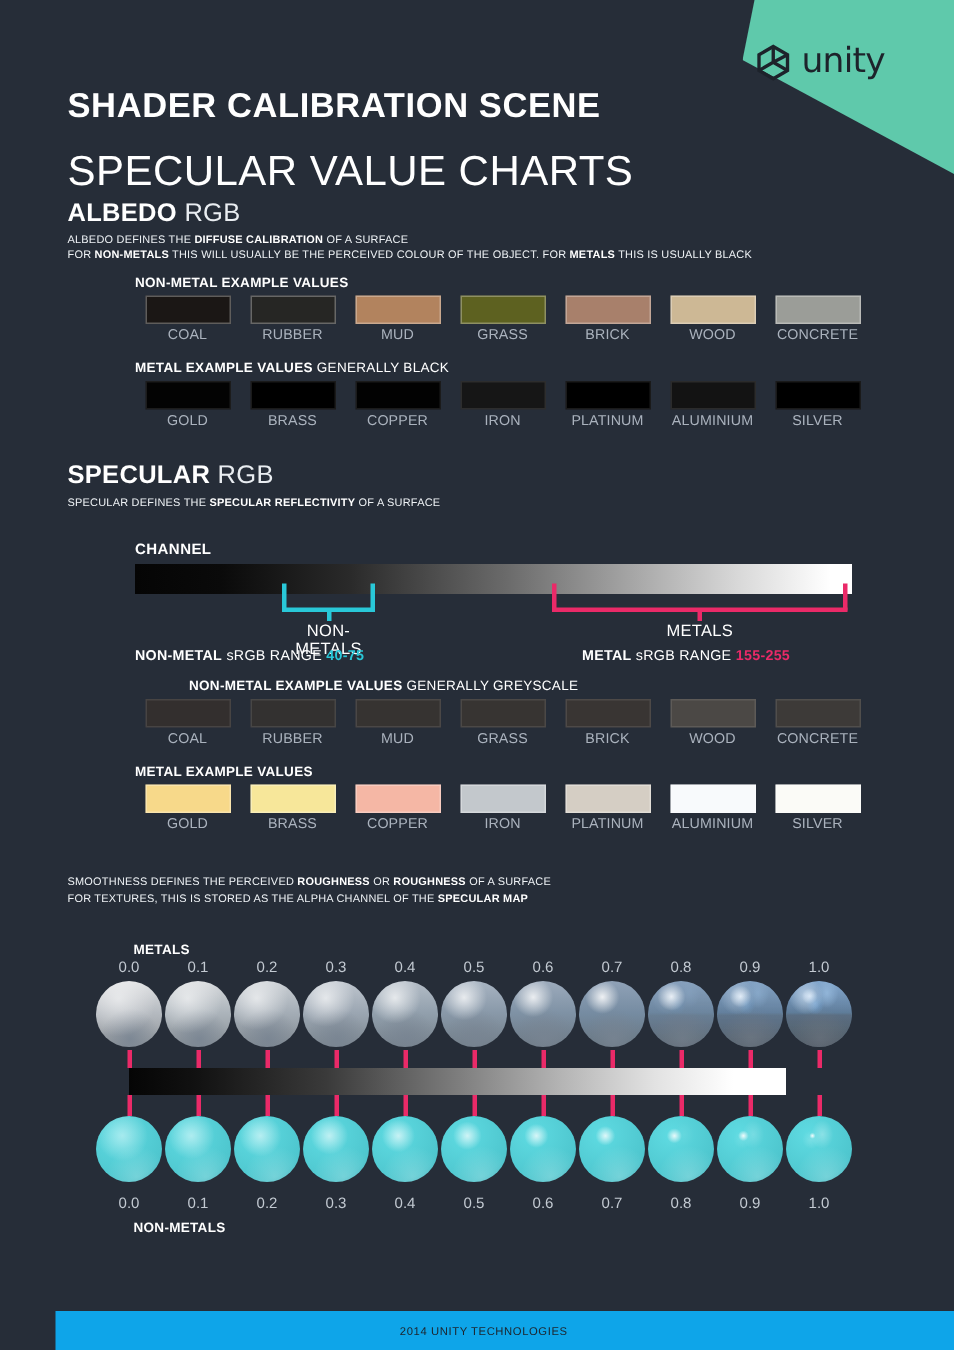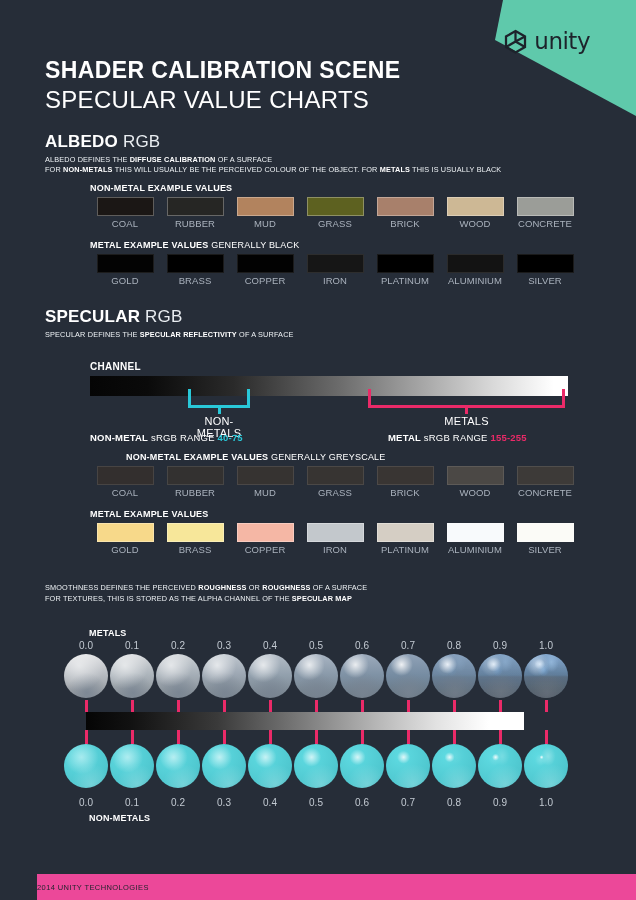--- a/index.html
+++ b/index.html
@@ -29,21 +29,21 @@
     line-height:1;
   }
 
   
   .title-block{ position:absolute; left:45px; top:57px; }
   .title-1{
     font-size:23px; font-weight:bold; letter-spacing:0.4px;
     font-family:"Liberation Sans", sans-serif;
   }
   .title-2{
-    font-size:24px; font-weight:400; letter-spacing:0.3px; margin-top:2px;
+    font-size:28px; font-weight:400; letter-spacing:0.3px; margin-top:14px;
   }
 
   
   .section{ position:absolute; left:45px; }
   .sec-head{ font-size:17px; letter-spacing:0.2px; line-height:1.1; }
   .sec-head b{ font-weight:bold; }
   .sec-head span{ font-weight:400; color:#e9edf1; }
   .sec-desc{ font-size:7.3px; line-height:1.45; margin-top:3px; letter-spacing:0.15px; color:#eef2f5; }
   .sec-desc b{ font-weight:bold; color:#ffffff; }
 
@@ -92,22 +92,22 @@
     position:absolute; width:438px; height:18px;
     background:linear-gradient(to right,#050505 0%,#111 10%,#3a3a3a 30%,#7d7d7d 50%,#b5b5b5 66%,#e2e2e2 80%,#ffffff 92%,#ffffff 100%);
   }
   .tick-row{ position:absolute; display:flex; }
   .tick-cell{ width:46px; display:flex; justify-content:center; }
   .pin{ width:3px; background:#ea2a68; }
 
   
   .footer{
     position:absolute; left:37px; bottom:0; right:0; height:26px;
-    background:#ec4899;
-    display:flex; align-items:center; justify-content:flex-start;
+    background:#0ea5e9;
+    display:flex; align-items:center; justify-content:center;
   }
   .footer-txt{
     font-size:7.5px; color:#1d232b; letter-spacing:0.4px; margin-right:28px; font-weight:400;
   }
 </style>
 </head>
 <body>
 
 <div class="unity-banner"></div>
 <div class="unity-logo-wrap" style="position:absolute;top:29px;right:46px;left:auto;">

